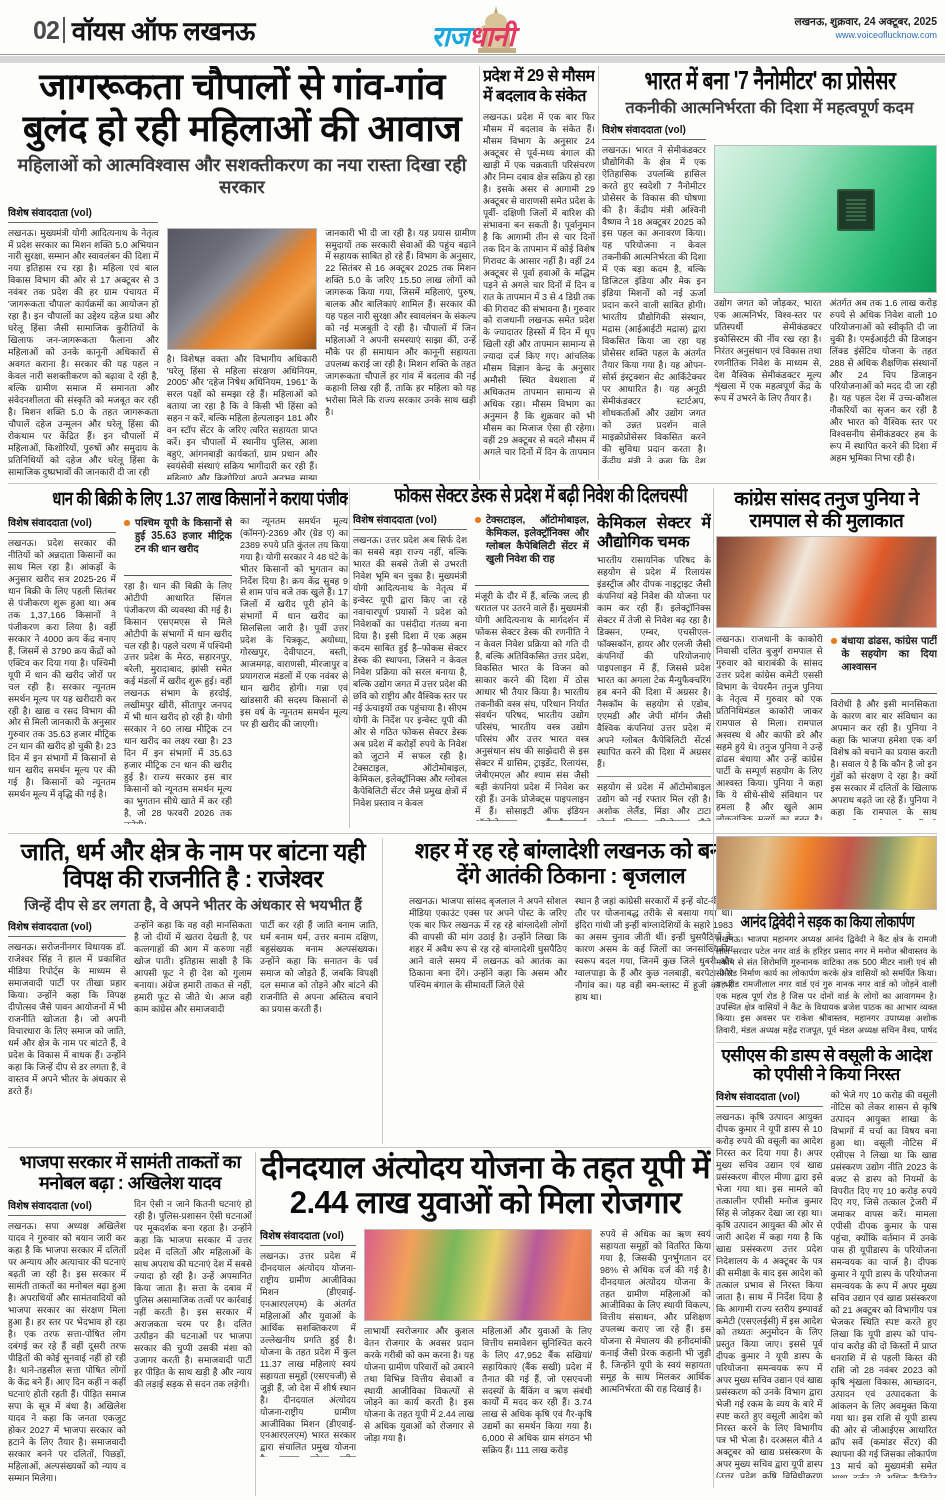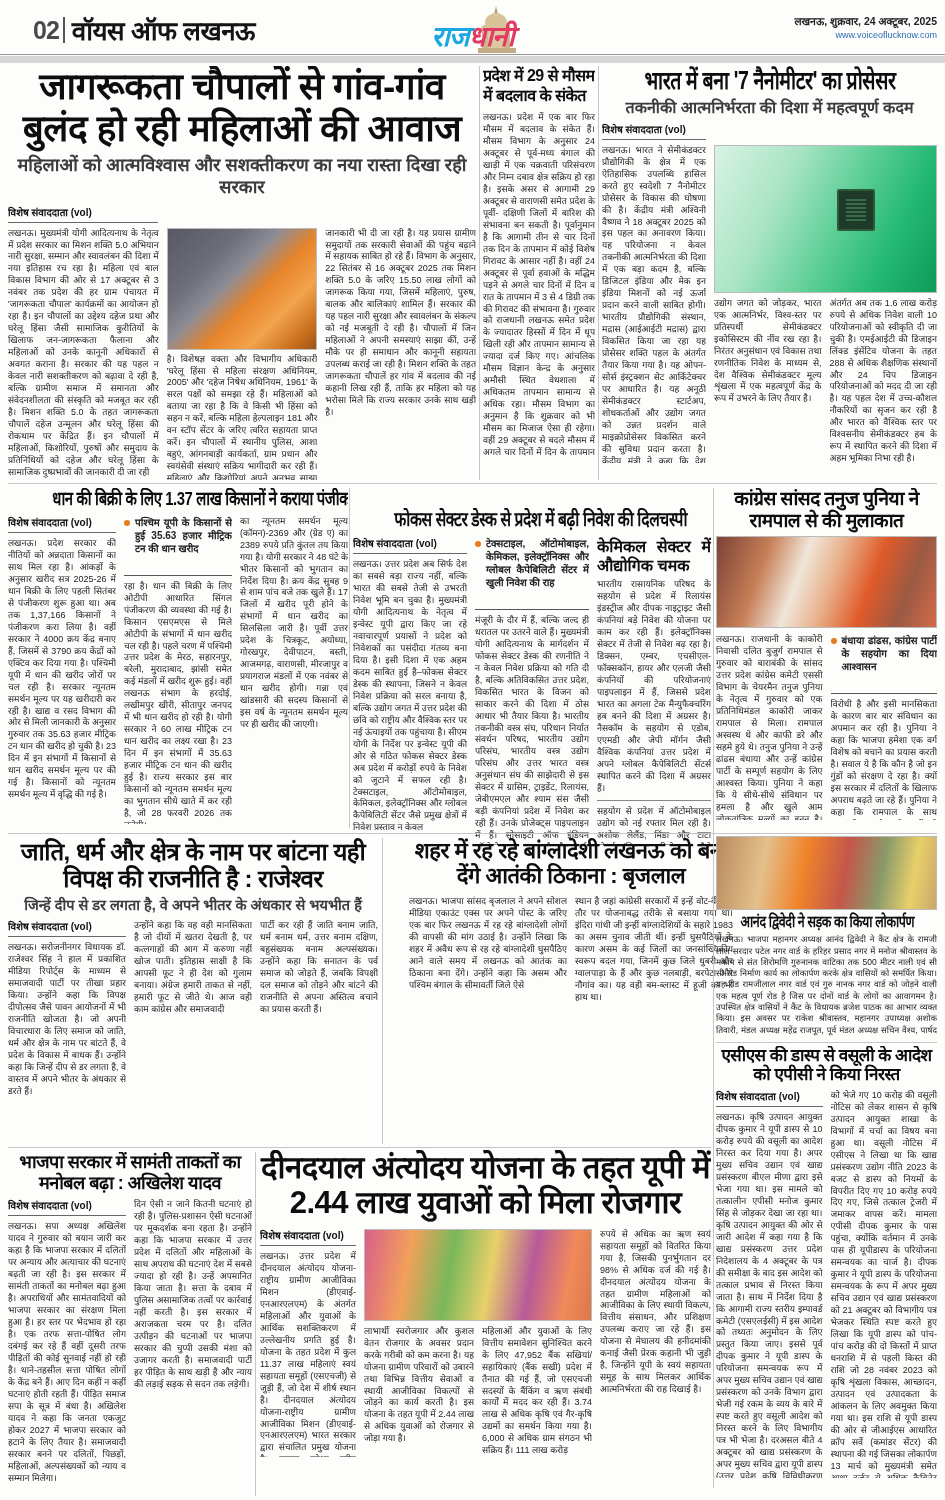--- a/index.html
+++ b/index.html
@@ -128,21 +128,21 @@
         <span>लखनऊ। प्रदेश सरकार की नीतियों को अन्नदाता किसानों का साथ मिल रहा है। आंकड़ों के अनुसार खरीद सत्र 2025-26 में धान बिक्री के लिए पहली सितंबर से पंजीकरण शुरू हुआ था। अब तक 1,37,166 किसानों ने पंजीकरण करा लिया है। वहीं सरकार ने 4000 क्रय केंद्र बनाए हैं, जिसमें से 3790 क्रय केंद्रों को एक्टिव कर दिया गया है। पश्चिमी यूपी में धान की खरीद जोरों पर चल रही है। सरकार न्यूनतम समर्थन मूल्य पर यह खरीदारी कर रही है। खाद्य व रसद विभाग की ओर से मिली जानकारी के अनुसार गुरुवार तक 35.63 हजार मीट्रिक टन धान की खरीद हो चुकी है। 23 दिन में इन संभागों में किसानों से धान खरीद समर्थन मूल्य पर की गई है। किसानों को न्यूनतम समर्थन मूल्य में वृद्धि की गई है।</span>
       </div>
       <div class="col">
         <div class="bullet-head">पश्चिम यूपी के किसानों से हुई 35.63 हजार मीट्रिक टन की धान खरीद</div>
         <span>रहा है। धान की बिक्री के लिए ओटीपी आधारित सिंगल पंजीकरण की व्यवस्था की गई है। किसान एसएमएस से मिले ओटीपी के संभागों में धान खरीद चल रही है। पहले चरण में पश्चिमी उत्तर प्रदेश के मेरठ, सहारनपुर, बरेली, मुरादाबाद, झांसी समेत कई मंडलों में खरीद शुरू हुई। वहीं लखनऊ संभाग के हरदोई, लखीमपुर खीरी, सीतापुर जनपद में भी धान खरीद हो रही है। योगी सरकार ने 60 लाख मीट्रिक टन धान खरीद का लक्ष्य रखा है। 23 दिन में इन संभागों में 35.63 हजार मीट्रिक टन धान की खरीद हुई है। राज्य सरकार इस बार किसानों को न्यूनतम समर्थन मूल्य का भुगतान सीधे खाते में कर रही है, जो 28 फरवरी 2026 तक चलेगी।</span>
       </div>
       <div class="col">का न्यूनतम समर्थन मूल्य (कॉमन)-2369 और (ग्रेड ए) का 2389 रुपये प्रति कुंतल तय किया गया है। योगी सरकार ने 48 घंटे के भीतर किसानों को भुगतान का निर्देश दिया है। क्रय केंद्र सुबह 9 से शाम पांच बजे तक खुले हैं। 17 जिलों में खरीद पूरी होने के संभागों में धान खरीद का सिलसिला जारी है। पूर्वी उत्तर प्रदेश के चित्रकूट, अयोध्या, गोरखपुर, देवीपाटन, बस्ती, आजमगढ़, वाराणसी, मीरजापुर व प्रयागराज मंडलों में एक नवंबर से धान खरीद होगी। गन्ना एवं खांडसारी की सदस्य किसानों से इस वर्ष के न्यूनतम समर्थन मूल्य पर ही खरीद की जाएगी।</div>
     </div>
   </div>
 
-  <div class="art" style="left:353px;top:508px;width:358px;height:340px;">
+  <div class="art" style="left:353px;top:484px;width:358px;height:340px;">
     <div class="hl" style="font-size:20px;"><span class="cond">फोकस सेक्टर डेस्क से प्रदेश में बढ़ी निवेश की दिलचस्पी</span></div>
     <div class="cols" style="height:308px;margin-top:6px;">
       <div class="col">
         <div class="byline">विशेष संवाददाता (vol)</div>
         <span>लखनऊ। उत्तर प्रदेश अब सिर्फ देश का सबसे बड़ा राज्य नहीं, बल्कि भारत की सबसे तेजी से उभरती निवेश भूमि बन चुका है। मुख्यमंत्री योगी आदित्यनाथ के नेतृत्व में इन्वेस्ट यूपी द्वारा किए जा रहे नवाचारपूर्ण प्रयासों ने प्रदेश को निवेशकों का पसंदीदा गंतव्य बना दिया है। इसी दिशा में एक अहम कदम साबित हुई है–फोकस सेक्टर डेस्क की स्थापना, जिसने न केवल निवेश प्रक्रिया को सरल बनाया है, बल्कि उद्योग जगत में उत्तर प्रदेश की छवि को राष्ट्रीय और वैश्विक स्तर पर नई ऊंचाइयों तक पहुंचाया है। सीएम योगी के निर्देश पर इन्वेस्ट यूपी की ओर से गठित फोकस सेक्टर डेस्क अब प्रदेश में करोड़ों रुपये के निवेश को जुटाने में सफल रही है। टेक्सटाइल, ऑटोमोबाइल, केमिकल, इलेक्ट्रॉनिक्स और ग्लोबल कैपेबिलिटी सेंटर जैसे प्रमुख क्षेत्रों में निवेश प्रस्ताव न केवल</span>
       </div>
       <div class="col">
         <div class="bullet-head">टेक्सटाइल, ऑटोमोबाइल, केमिकल, इलेक्ट्रॉनिक्स और ग्लोबल कैपेबिलिटी सेंटर में खुली निवेश की राह</div>
         <span>मंजूरी के दौर में हैं, बल्कि जल्द ही धरातल पर उतरने वाले हैं। मुख्यमंत्री योगी आदित्यनाथ के मार्गदर्शन में फोकस सेक्टर डेस्क की रणनीति ने न केवल निवेश प्रक्रिया को गति दी है, बल्कि अतिविकसित उत्तर प्रदेश, विकसित भारत के विजन को साकार करने की दिशा में ठोस आधार भी तैयार किया है। भारतीय तकनीकी वस्त्र संघ, परिधान निर्यात संवर्धन परिषद, भारतीय उद्योग परिसंघ, भारतीय वस्त्र उद्योग परिसंघ और उत्तर भारत वस्त्र अनुसंधान संघ की साझेदारी से इस सेक्टर में ग्रासिम, ट्राइडेंट, रिलायंस, जेबीएमएल और श्याम संस जैसी बड़ी कंपनियां प्रदेश में निवेश कर रही हैं। उनके प्रोजेक्ट्स पाइपलाइन में हैं। सोसाइटी ऑफ इंडियन ऑटोमोबाइल मैन्युफैक्चरर्स, एसीएमए, एसएमईवी और एआरएआई जैसी संस्थाओं के</span>
       </div>

